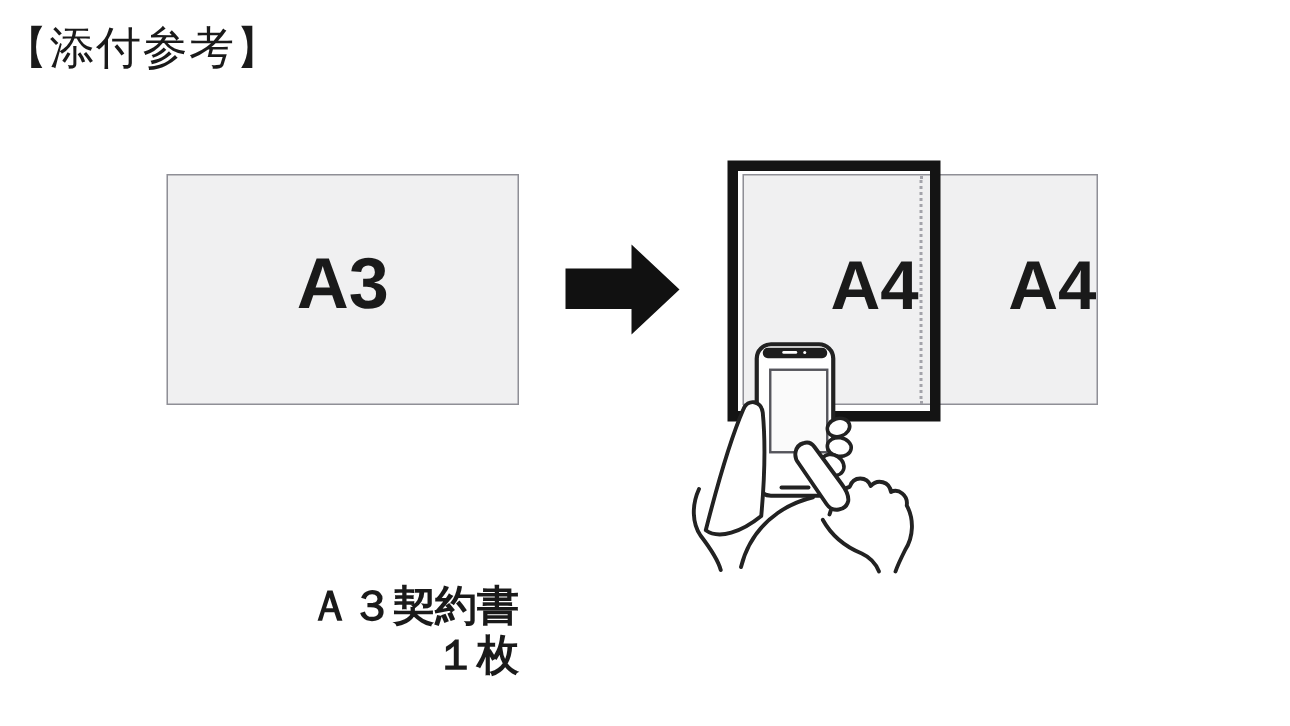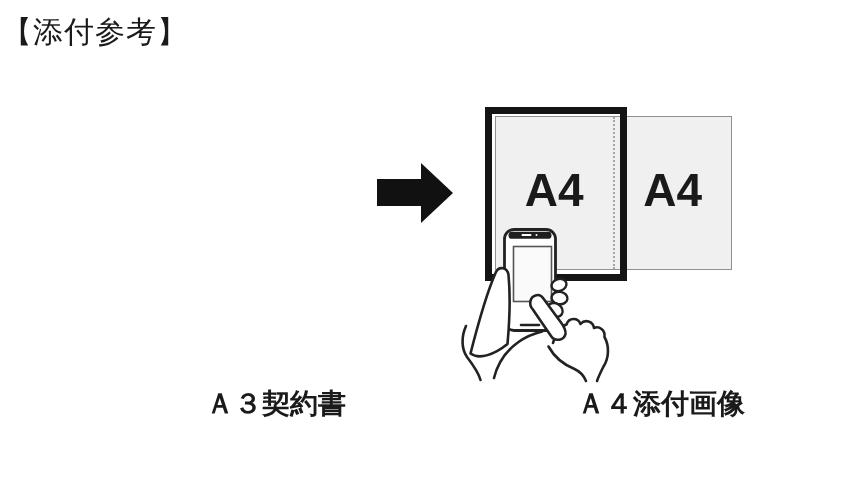--- a/index.html
+++ b/index.html
@@ -11,21 +11,21 @@
     position:absolute;left:2px;top:12px;font-size:30px;font-weight:400;
     letter-spacing:1px;white-space:nowrap;
   }
   .sheet{
     position:absolute;background:#f0f0f1;border:1px solid #8f8f96;box-sizing:border-box;
   }
   .sheet-a3{left:111px;top:116px;width:235px;height:154px;
     display:flex;align-items:center;justify-content:center;}
   .sheet-a3 .size-label{font-size:48px;font-weight:700;padding-bottom:8px;}
   .sheet-a4pair{left:495px;top:116px;width:237px;height:154px;display:flex;}
-  .a4-half{flex:1;display:flex;align-items:center;justify-content:center;}
+  .a4-half{flex:1;display:flex;align-items:center;justify-content:flex-end;}
   .a4-half.right{border-left:2px dotted #a3a3aa;}
   .a4-half .size-label{font-size:46px;font-weight:700;padding-bottom:7px;}
   .arrow-svg{position:absolute;left:375px;top:160px;width:82px;height:66px;}
   .capture-frame{
     position:absolute;left:485px;top:107px;width:142px;height:174px;
     border:7px solid #141414;box-sizing:border-box;background:transparent;
   }
   .illustration-svg{position:absolute;left:455px;top:222px;width:176px;height:172px;}
   .caption{
     position:absolute;top:387px;text-align:right;font-size:28px;font-weight:700;
@@ -34,20 +34,23 @@
   .caption-a3{left:111px;width:235px;}
   .caption-a4{left:500px;width:245px;}
 </style>
 </head>
 <body>
 
 <div class="canvas">
 
   <div class="page-title">【添付参考】</div>
 
+  <div class="sheet sheet-a3">
+    <span class="size-label">A3</span>
+  </div>
 
   <svg class="arrow-svg" viewBox="375 160 82 66" xmlns="http://www.w3.org/2000/svg" aria-hidden="true">
     <polygon points="377,179 421,179 421,163 453,193 421,223 421,206 377,206" fill="#111111"></polygon>
   </svg>
 
   <div class="sheet sheet-a4pair">
     <div class="a4-half">
       <span class="size-label">A4</span>
     </div>
     <div class="a4-half right">
@@ -80,18 +83,18 @@
     <g fill="none" stroke="#222222" stroke-width="2.6" stroke-linecap="round" stroke-linejoin="round">
       <path d="M 553 343 C 556 333 561 326 566.5 324.5 C 569 317 578 317.5 580.5 324 C 585 319 593 321 594 328 C 599 325.5 605.5 330 604.5 337 C 609.5 346 609 358 603.5 366.5 C 601 371.5 598.5 376.5 597 381 L 586 381 C 584 376 580 371.5 574.5 369 C 563.5 364.5 554 356.5 548.5 346.5 Z" fill="#ffffff" stroke="none"></path>
       <path d="M 553 343 C 556 333 561 326 566.5 324.5 C 569 317 578 317.5 580.5 324 C 585 319 593 321 594 328 C 599 325.5 605.5 330 604.5 337 C 609.5 346 609 358 603.5 366.5 C 601 371.5 598.5 376.5 597 381"></path>
       <path d="M 548.5 346.5 C 554 356.5 563.5 364.5 574.5 369 C 580 371.5 584 376 586 381"></path>
       <path d="M 535.5 295.5 C 530 297 528.5 304.5 532.5 309 L 551 336 C 555 342 564 340.5 565.5 334 C 566 330 564 326.5 561 322.5 L 543 298 C 540.5 294.5 538 294.5 535.5 295.5 Z" fill="#ffffff"></path>
     </g>
   </svg>
 
   <div class="caption caption-a3">
     <div>Ａ３契約書</div>
+    <div>１枚</div>
   </div>
   <div class="caption caption-a4">
-    <div>Ａ４添付画像</div>
   </div>
 
 </div>
 
 </body></html>

